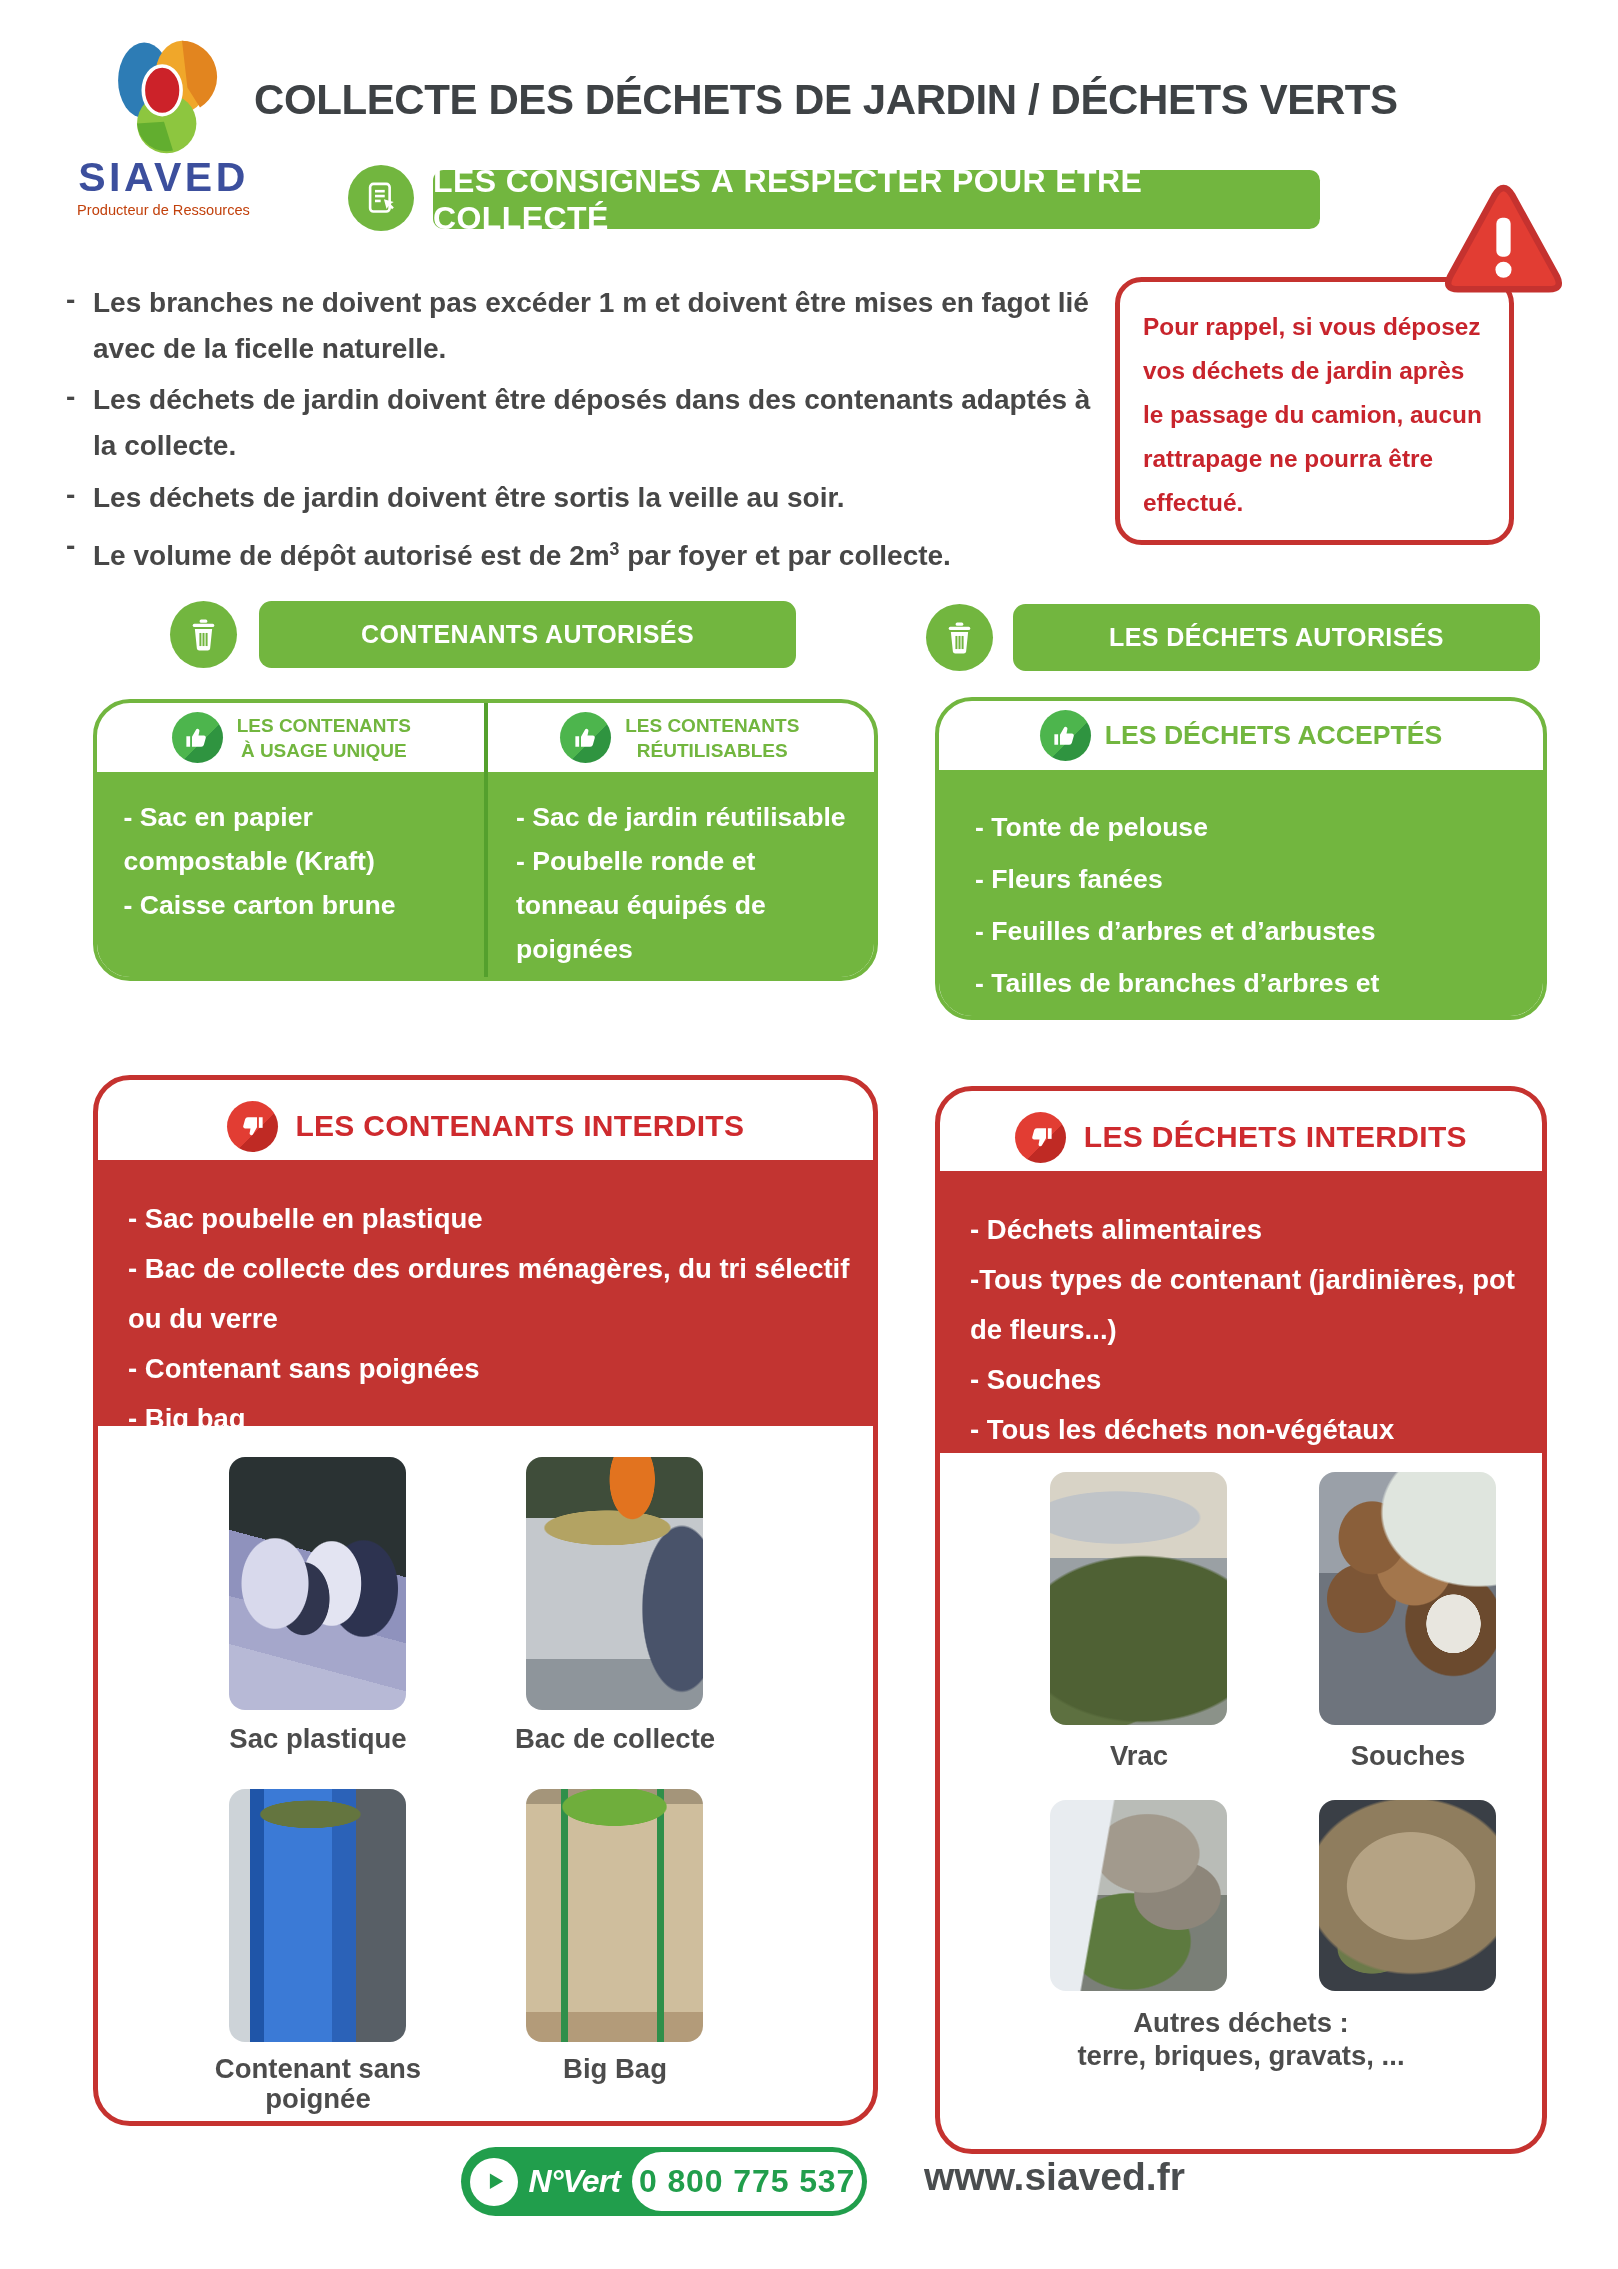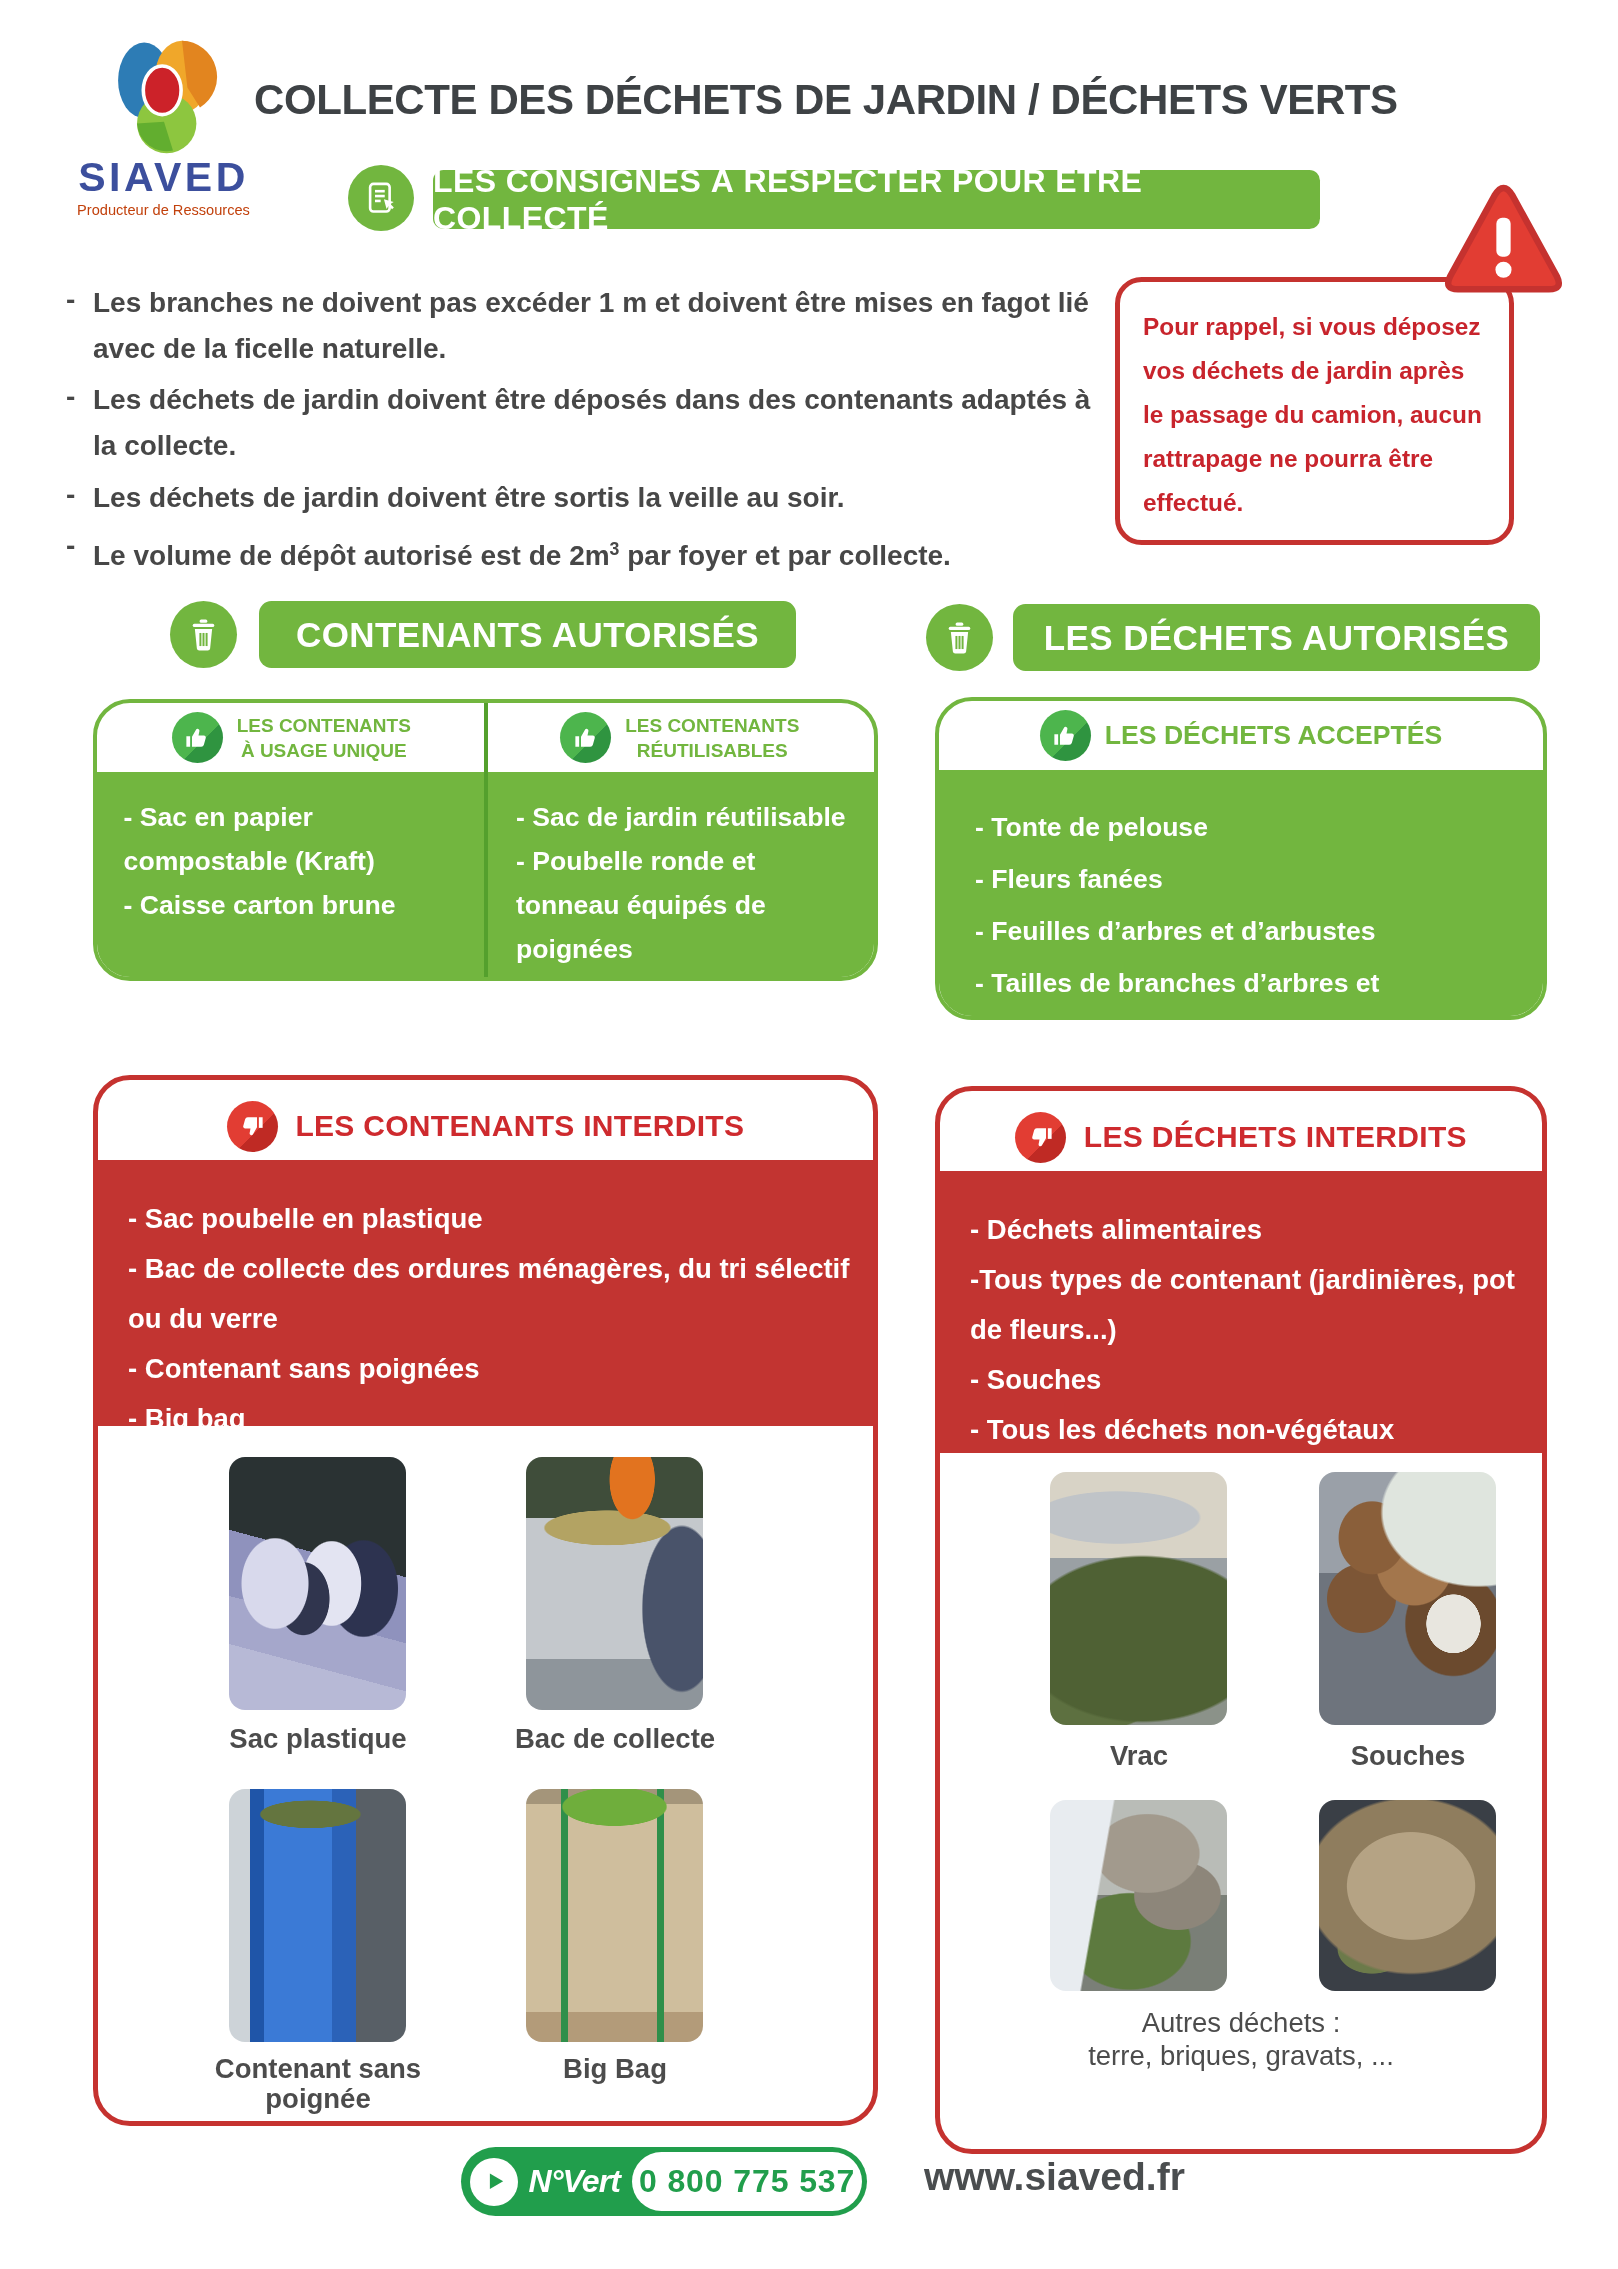--- a/index.html
+++ b/index.html
@@ -46,21 +46,21 @@
   
   .warning{position:absolute;left:1115px;top:277px;width:399px;height:268px;box-sizing:border-box;
            background:#fff;border:5.3px solid var(--red);border-radius:26.6px;padding:23px 21px 0 23px;}
   .warning p{margin:0;font-size:24.4px;font-weight:bold;color:var(--red-text);line-height:44px;}
   .warning-tri{position:absolute;left:1436px;top:184px;width:135px;height:117px;z-index:3;}
 
   
   .sec-icon-left{left:170px;top:601px;width:67px;height:67px;}
   .sec-icon-right{left:926px;top:604px;width:67px;height:67px;}
   .sec-banner{position:absolute;height:67px;background:var(--green);border-radius:12.4px;color:#fff;
-              font-size:35px;font-weight:bold;letter-spacing:0.4px;
+              font-size:25px;font-weight:bold;letter-spacing:0.4px;
               display:flex;align-items:center;justify-content:center;}
   .sec-banner.left{left:259px;top:601px;width:537px;}
   .sec-banner.right{left:1013px;top:604px;width:527px;}
 
   
   .gbox{position:absolute;background:#fff;border:4.4px solid var(--green);border-radius:37px;
         box-sizing:border-box;overflow:hidden;}
   .gbox-left{left:93px;top:699px;width:785px;height:282px;}
   .gbox-right{left:935px;top:697px;width:612px;height:323px;}
   .gbox .ghead{height:69px;display:flex;align-items:center;}
@@ -110,21 +110,21 @@
   .rbox-left .cap-3{left:87px;top:974px;}
   .rbox-left .cap-4{left:384px;top:974px;}
 
   .rbox-right .ph-5{left:110px;top:381px;height:253px;}
   .rbox-right .ph-6{left:379px;top:381px;height:253px;}
   .rbox-right .cap-5{left:66px;top:650px;}
   .rbox-right .cap-6{left:335px;top:650px;}
   .rbox-right .ph-7{left:110px;top:709px;height:191px;}
   .rbox-right .ph-8{left:379px;top:709px;height:191px;}
   .rbox-right .cap-bottom{position:absolute;left:0;right:0;top:915px;text-align:center;
-           color:var(--caption);font-size:27.5px;font-weight:normal;line-height:33px;}
+           color:var(--caption);font-size:27.5px;font-weight:bold;line-height:33px;}
 
   
   .ph-1{background:
     radial-gradient(34px 46px at 26% 50%,#d8d9ec 0 97%,transparent 100%),
     radial-gradient(26.6px 37px at 42% 56%,#30354e 0 97%,transparent 100%),
     radial-gradient(30px 43px at 58% 50%,#e3e4f2 0 97%,transparent 100%),
     radial-gradient(35px 49px at 76% 52%,#2d3350 0 97%,transparent 100%),
     linear-gradient(195deg,#2a3233 0 40%,#8f92bd 40% 62%,#a5a7cb 62% 78%,#b7b9d6 78% 100%);}
   .ph-2{background:
     radial-gradient(23px 40px at 60% 9%,#e2731f 0 97%,transparent 100%),

